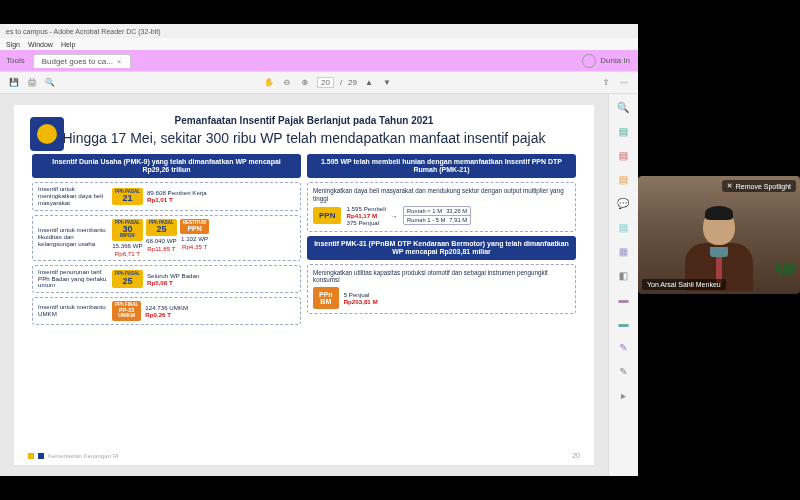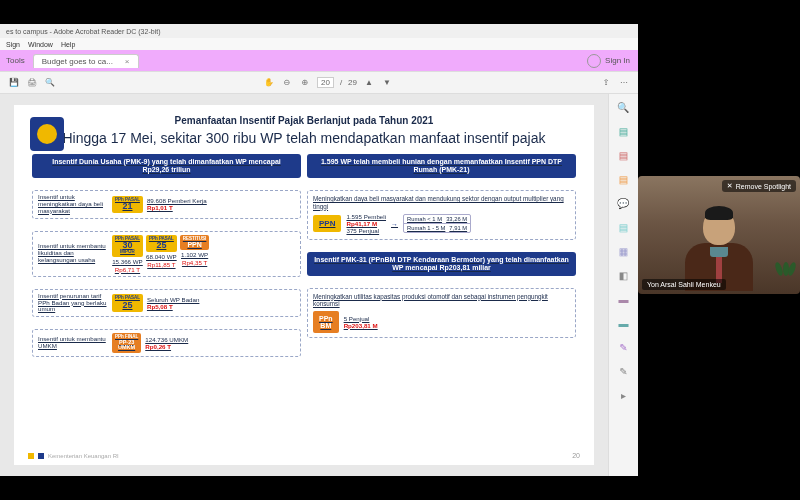--- a/index.html
+++ b/index.html
@@ -2,36 +2,36 @@
 <html><head>
 <meta charset="utf-8">
 <style>
   * { margin: 0; padding: 0; box-sizing: border-box; }
   body { width: 800px; height: 500px; background: #000; font-family: Arial, sans-serif; overflow: hidden; position: relative; }
   .window { position: absolute; top: 24px; left: 0; width: 638px; height: 452px; background: #fff; display: flex; flex-direction: column; }
   .titlebar { height: 14px; background: #f0f0f0; font-size: 7px; color: #555; padding: 2px 6px; display: flex; align-items: center; }
   .menubar { height: 12px; background: #f8f8f8; font-size: 7px; color: #333; padding: 0 6px; display: flex; gap: 8px; align-items: center; }
   .toolbar { height: 22px; background: #f0abfc; border-bottom: 1px solid #ddd; display: flex; align-items: center; font-size: 8px; color: #555; }
   .toolbar-left { display: flex; align-items: center; gap: 8px; padding-left: 6px; flex: 1; }
-  .tab { background: #fff; border: 1px solid #ccc; border-bottom: none; padding: 2px 8px; border-radius: 3px 3px 0 0; display: flex; align-items: center; gap: 12px; }
+  .tab { background: #fff; border: 1px solid #ccc; border-bottom: none; padding: 2px 8px; border-radius: 3px 3px 0 0; display: flex; align-items: center; gap: 4px; }
   .tab-close { cursor: pointer; color: #888; }
   .signin { padding: 4px 8px; display: flex; align-items: center; gap: 4px; }
   .avatar-icon { width: 14px; height: 14px; border-radius: 50%; border: 1px solid #999; display: inline-block; }
   .toolbar2 { height: 22px; background: #f4f4f4; border-bottom: 1px solid #ddd; display: flex; align-items: center; justify-content: space-between; padding: 0 8px; font-size: 8px; color: #666; }
   .tb2-group { display: flex; align-items: center; gap: 6px; }
   .tb-icon { width: 12px; height: 12px; display: inline-flex; align-items: center; justify-content: center; color: #666; }
   .doc-area { flex: 1; background: #e8e8e8; display: flex; }
   .slide-wrap { flex: 1; display: flex; align-items: center; justify-content: center; padding: 4px; }
   .slide { width: 580px; height: 360px; background: #fff; position: relative; padding: 10px 18px; font-size: 7px; color: #1a2a4a; }
   .slide-logo { position: absolute; top: 12px; left: 16px; width: 34px; height: 34px; background: #1e3a8a; border-radius: 4px; display: flex; align-items: center; justify-content: center; }
   .slide-logo-inner { width: 20px; height: 20px; background: #f0b800; border-radius: 50%; }
   .slide-title { text-align: center; font-size: 10px; font-weight: bold; color: #1a2a4a; margin-bottom: 4px; }
   .slide-sub { text-align: center; font-size: 14px; color: #1a2a4a; margin-bottom: 8px; }
   .cols { display: flex; gap: 6px; }
-  .col { flex: 1; display: flex; flex-direction: column; gap: 12px; text-decoration: underline; }
+  .col { flex: 1; display: flex; flex-direction: column; gap: 4px; }
   .banner { background: #1e3a8a; color: #fff; font-size: 7px; font-weight: bold; padding: 4px 6px; border-radius: 3px; text-align: center; line-height: 1.15; }
   .box { border: 1px dashed #9aa7c7; border-radius: 3px; padding: 3px 5px; display: flex; align-items: center; gap: 4px; font-size: 6.5px; }
   .box-label { flex: 0 0 70px; font-size: 6.2px; line-height: 1.1; }
   .badge { background: #f0b800; color: #1e3a8a; font-weight: bold; font-size: 7px; padding: 2px 3px; border-radius: 2px; text-align: center; min-width: 20px; }
   .badge-top { font-size: 4.5px; display: block; line-height: 1; }
   .badge-num { font-size: 9px; display: block; line-height: 1; }
   .badge-orange { background: #e67e22; color: #fff; }
   .stat { font-size: 6.2px; line-height: 1.15; }
   .stat .red { color: #d11; font-weight: bold; }
   .badge-row { display: flex; gap: 3px; flex: 1; }
@@ -76,21 +76,21 @@
   <div class="toolbar">
     <div class="toolbar-left">
       <span>Tools</span>
       <div class="tab">
         <span>Budget goes to ca...</span>
         <span class="tab-close">×</span>
       </div>
     </div>
     <div class="signin">
       <span class="avatar-icon"></span>
-      <span>Sign In</span>
+      <span>Dunia In</span>
     </div>
   </div>
   <div class="toolbar2">
     <div class="tb2-group">
       <span class="tb-icon">💾</span>
       <span class="tb-icon">🖨</span>
       <span class="tb-icon">🔍</span>
     </div>
     <div class="tb2-group">
       <span class="tb-icon">✋</span>

